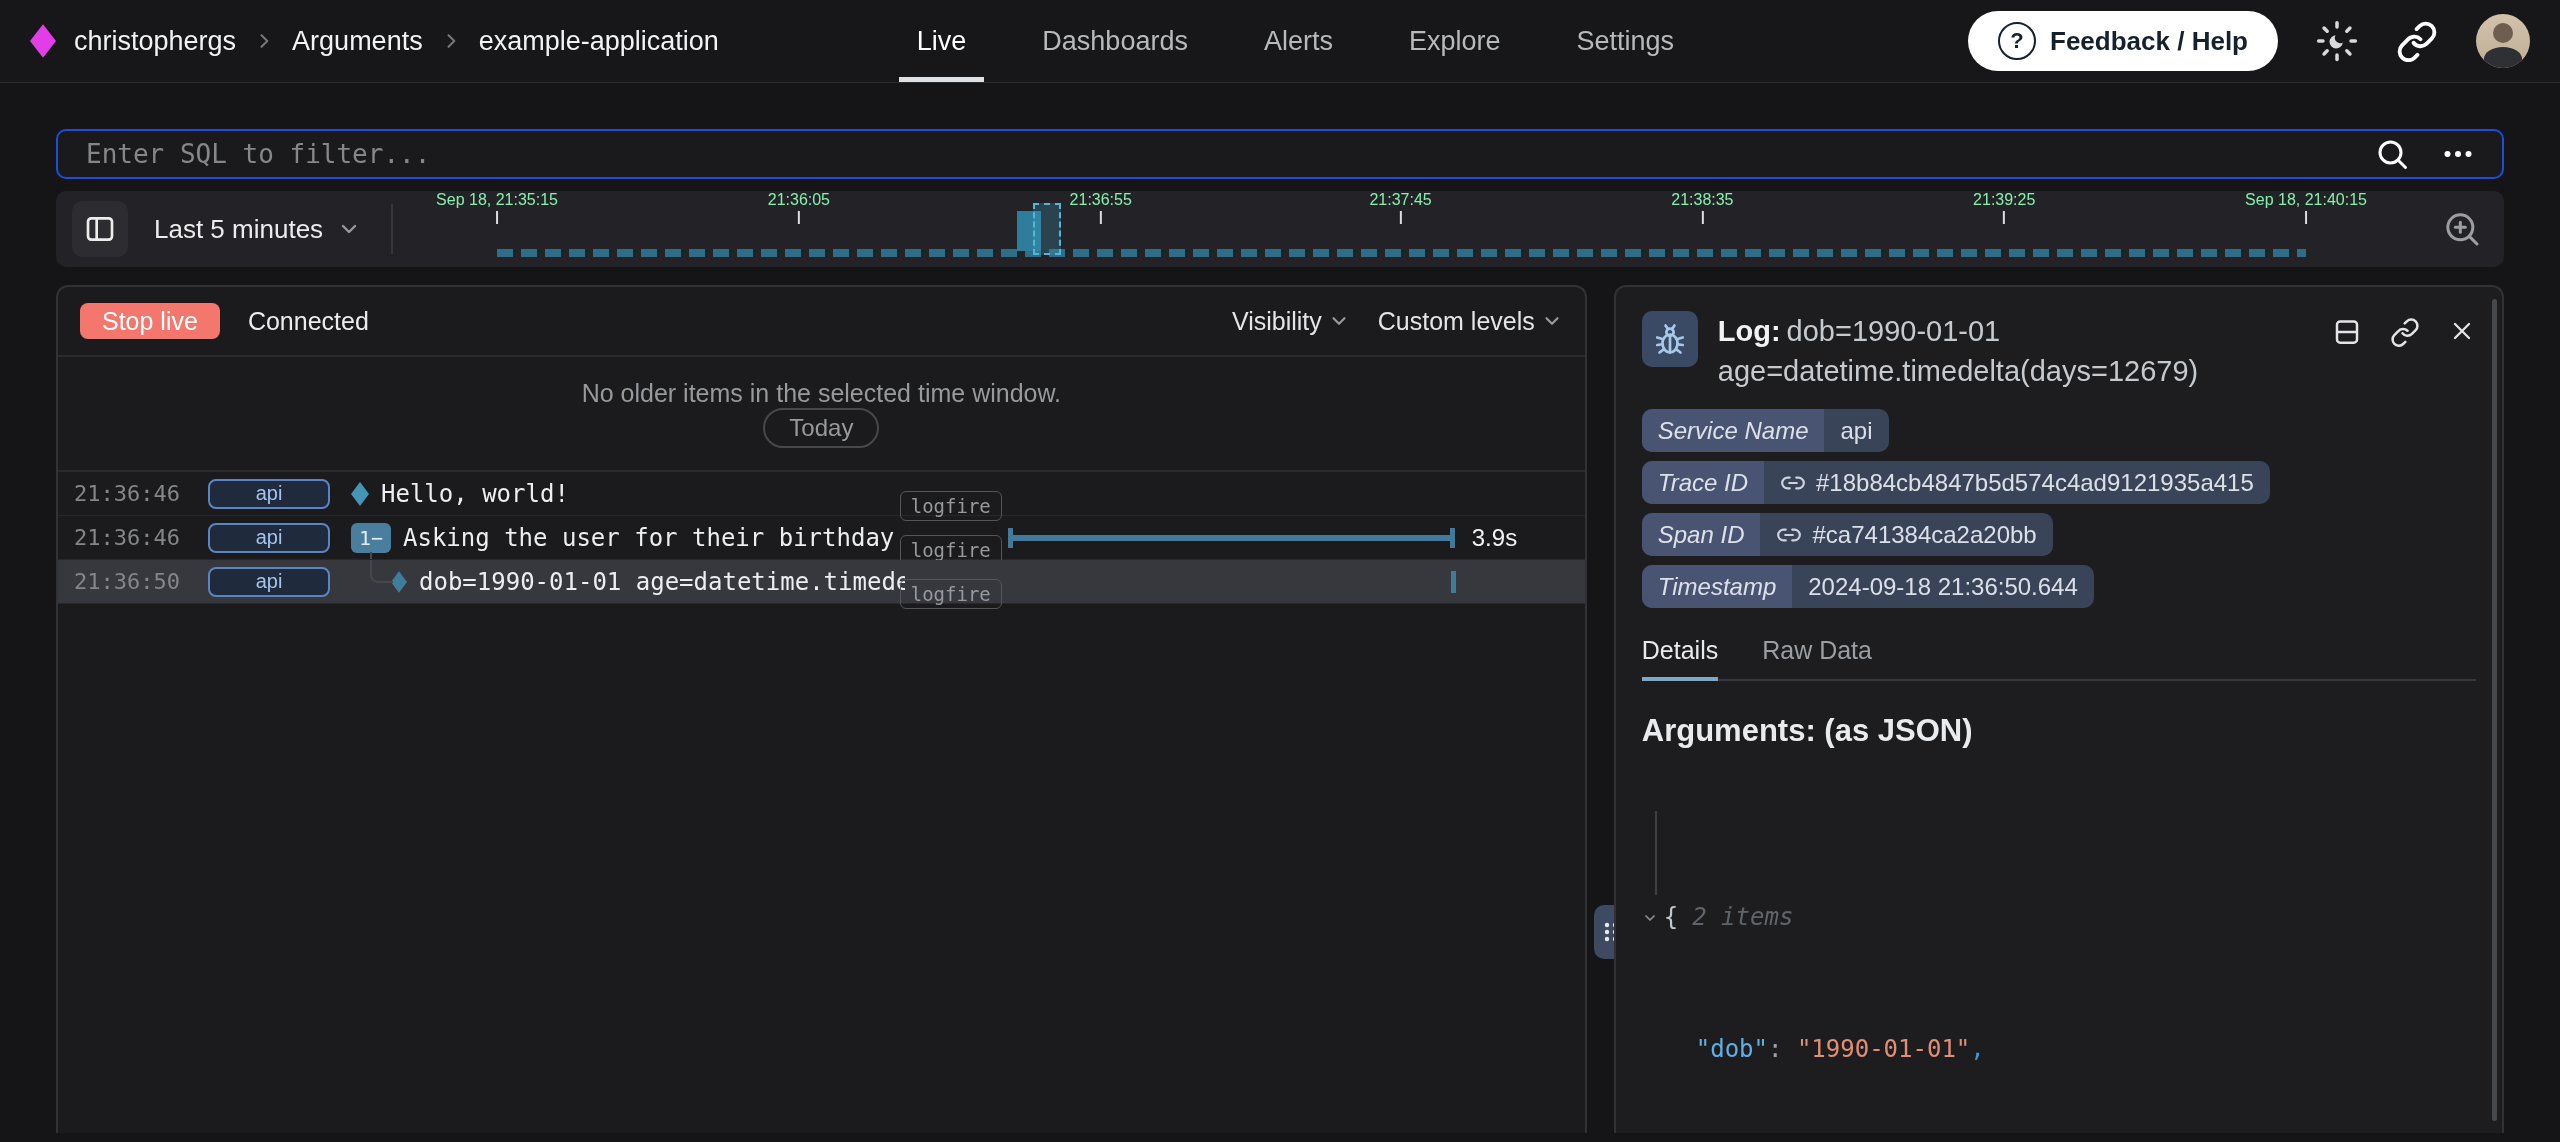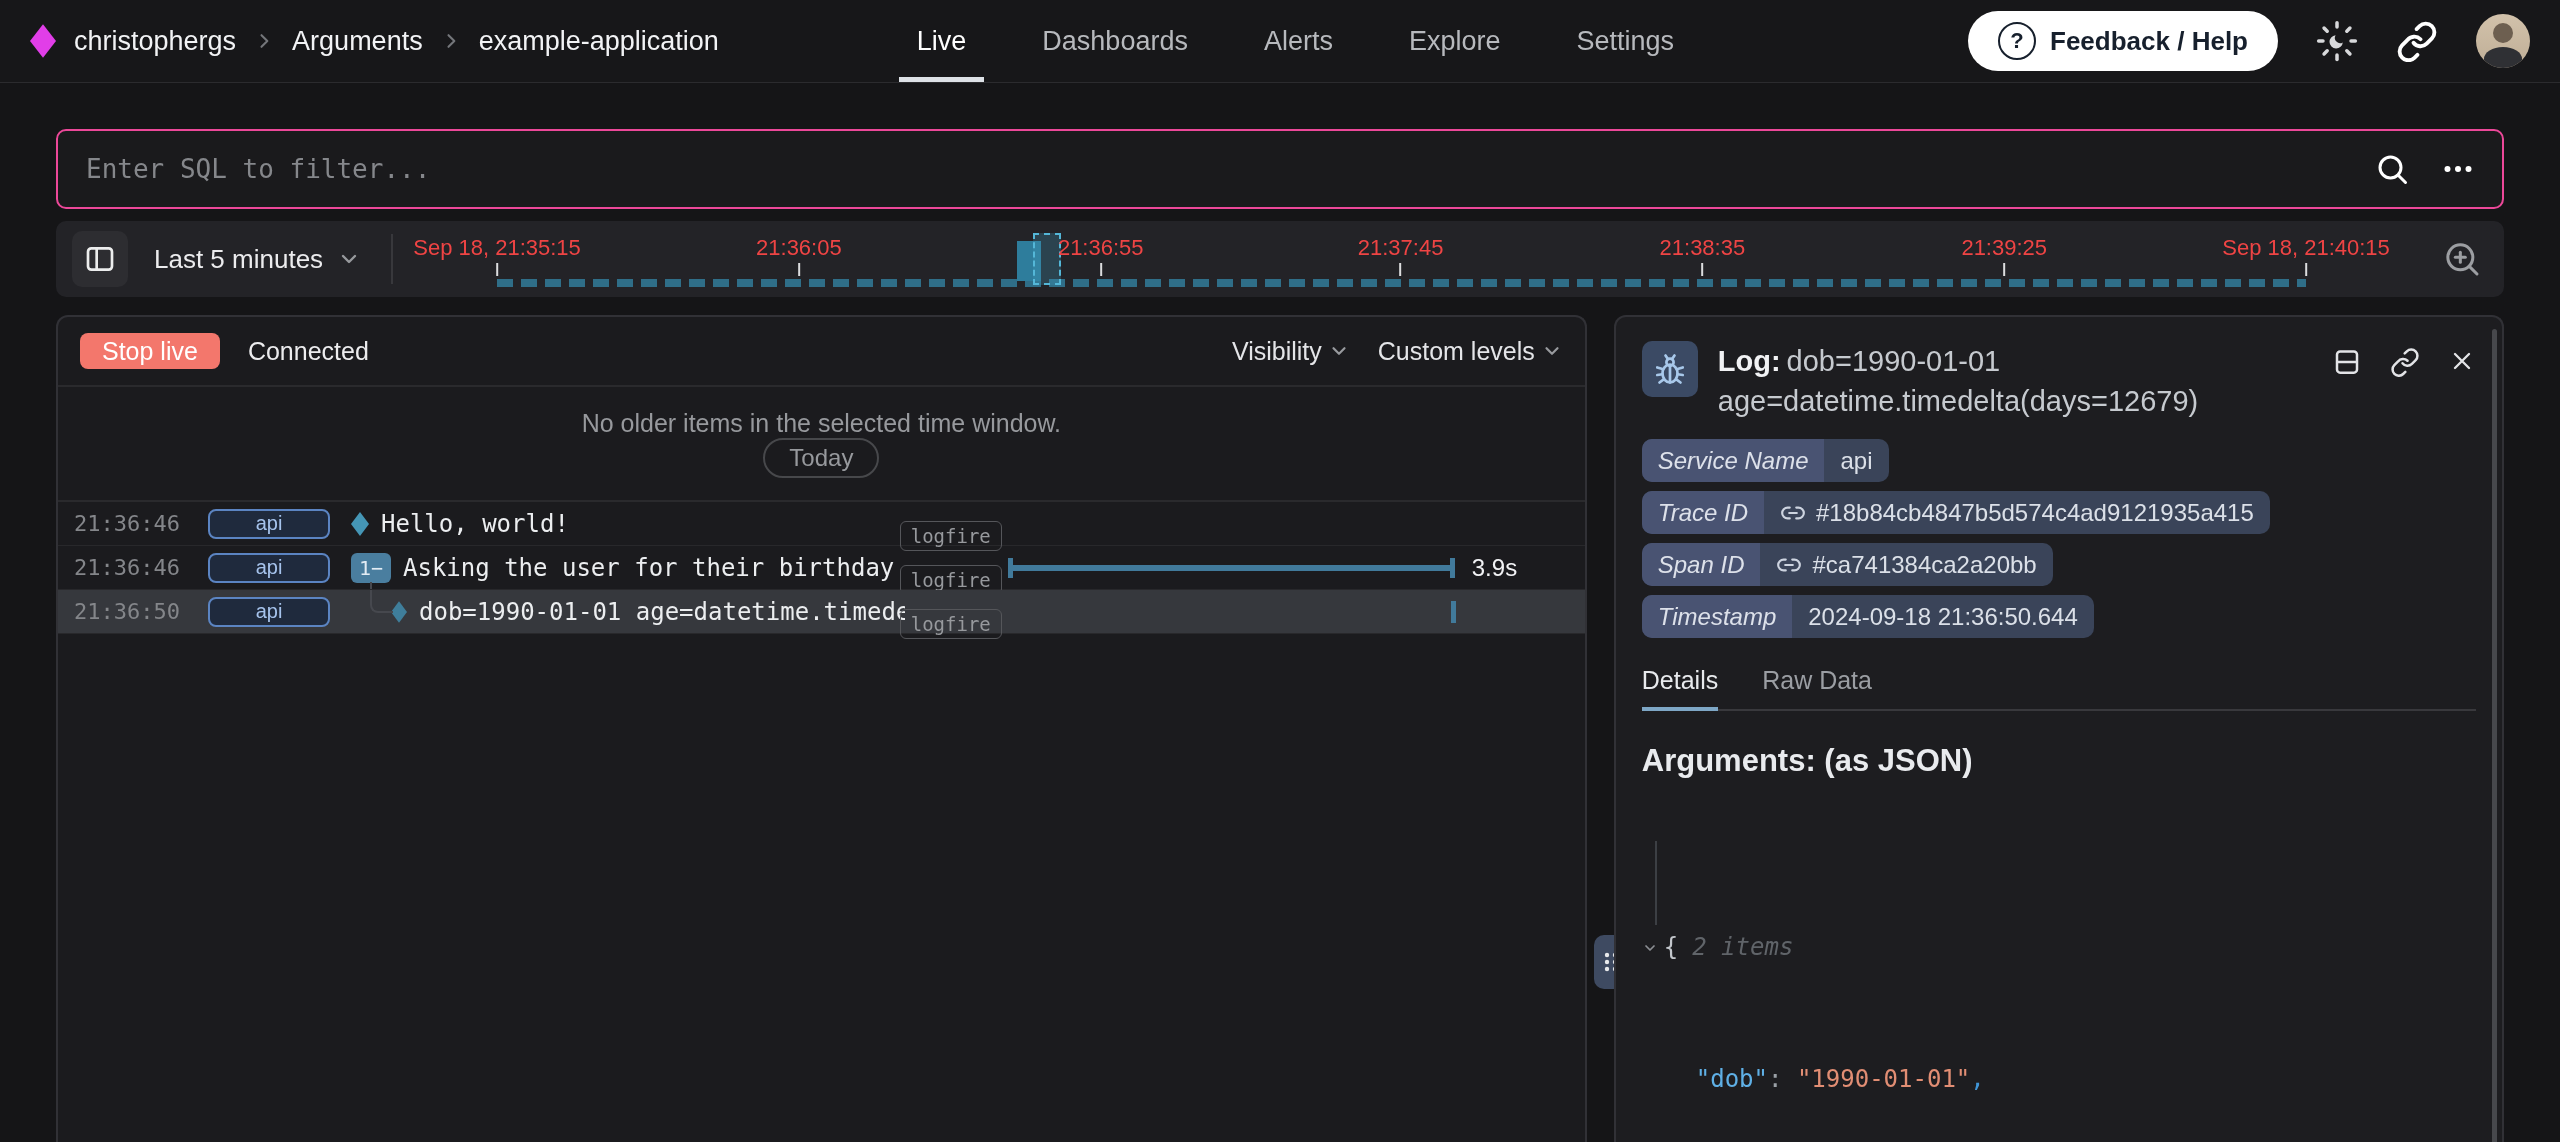--- a/index.html
+++ b/index.html
@@ -14,33 +14,33 @@
   .nav .tab{display:flex;align-items:center;padding:0 18px;margin:0 20px;font-size:27px;color:#b7b9bd;border-bottom:5px solid transparent;box-sizing:border-box;padding-top:5px;cursor:pointer;}
   .nav .tab.active{color:#ffffff;border-bottom-color:#dde1e6;}
   .top-right{margin-left:auto;display:flex;align-items:center;gap:38px;}
   .feedback{display:flex;align-items:center;gap:14px;background:#ffffff;color:#17202d;border:none;border-radius:999px;height:60px;padding:0 30px;font-size:26px;font-weight:700;font-family:"Liberation Sans",sans-serif;}
   .qmark{width:34px;height:34px;border:2.5px solid #17202d;border-radius:50%;display:flex;align-items:center;justify-content:center;font-size:22px;font-weight:700;}
   .avatar{width:54px;height:54px;border-radius:50%;background:linear-gradient(#d2c2ab,#bfae96);position:relative;overflow:hidden;}
   .avatar::before{content:"";position:absolute;width:20px;height:20px;border-radius:50%;background:#6d5f50;top:9px;left:17px;}
   .avatar::after{content:"";position:absolute;width:38px;height:24px;border-radius:50% 50% 0 0;background:#2f3034;bottom:-3px;left:8px;}
 
   
-  .searchbar{margin:46px 56px 0;height:80px;border:2px solid #ec4899;border-radius:10px;background:#1a1a1c;display:flex;align-items:center;padding:0 26px;box-sizing:border-box;}
+  .searchbar{margin:46px 56px 0;height:50px;border:2px solid #1d4ed8;border-radius:10px;background:#1a1a1c;display:flex;align-items:center;padding:0 26px;box-sizing:border-box;}
   .searchbar input{flex:1;background:transparent;border:none;outline:none;font-family:"DejaVu Sans Mono",monospace;font-size:26px;color:#d6d7d9;}
   .searchbar input::placeholder{color:#85878b;}
   .searchbar .icons{display:flex;align-items:center;gap:30px;margin-left:20px;}
 
   
   .timelinebar{margin:12px 56px 0;height:76px;background:#232327;border-radius:10px;display:flex;align-items:center;padding:0 16px;box-sizing:border-box;}
   .tl-toggle{width:56px;height:56px;border-radius:10px;background:#2d2d31;display:flex;align-items:center;justify-content:center;border:none;}
   .tl-range{display:flex;align-items:center;gap:14px;margin-left:26px;font-size:26px;color:#ececee;cursor:pointer;}
   .tl-divider{width:2px;height:50px;background:#38383c;margin:0 24px 0 30px;}
   .tl-axis{position:relative;flex:1;height:100%;}
   .tl-tick{position:absolute;top:0;transform:translateX(-50%);display:flex;flex-direction:column;align-items:center;}
-  .tl-tick .lbl{margin-top:14px;font-size:22px;color:#ef4444;white-space:nowrap;}
+  .tl-tick .lbl{margin-top:0;font-size:16px;color:#86efac;white-space:nowrap;}
   .tl-tick .mark{width:2px;height:13px;background:#dcdddf;margin-top:2px;}
   .tl-dash{position:absolute;top:58px;left:4%;right:5.5%;height:8px;background:repeating-linear-gradient(90deg,#2f6e88 0 16px,transparent 16px 24px);}
   .tl-bar-solid{position:absolute;top:20px;left:calc(30.6% - 12px);width:24px;height:40px;background:#2e7d9c;}
   .tl-bar-brush{position:absolute;top:12px;left:calc(31.5% - 14px);width:28px;height:52px;border:2px dashed #54b7d8;background:rgba(64,150,182,.28);box-sizing:border-box;}
   .tl-zoom{margin-left:20px;background:none;border:none;display:flex;}
 
   
   .content{position:relative;display:flex;margin:18px 56px 0;height:848px;}
   .panel{background:#1b1b1e;border:2px solid #313136;border-bottom:none;border-radius:12px 12px 0 0;box-sizing:border-box;}
   .left-panel{width:1545px;display:flex;flex-direction:column;overflow:hidden;}

